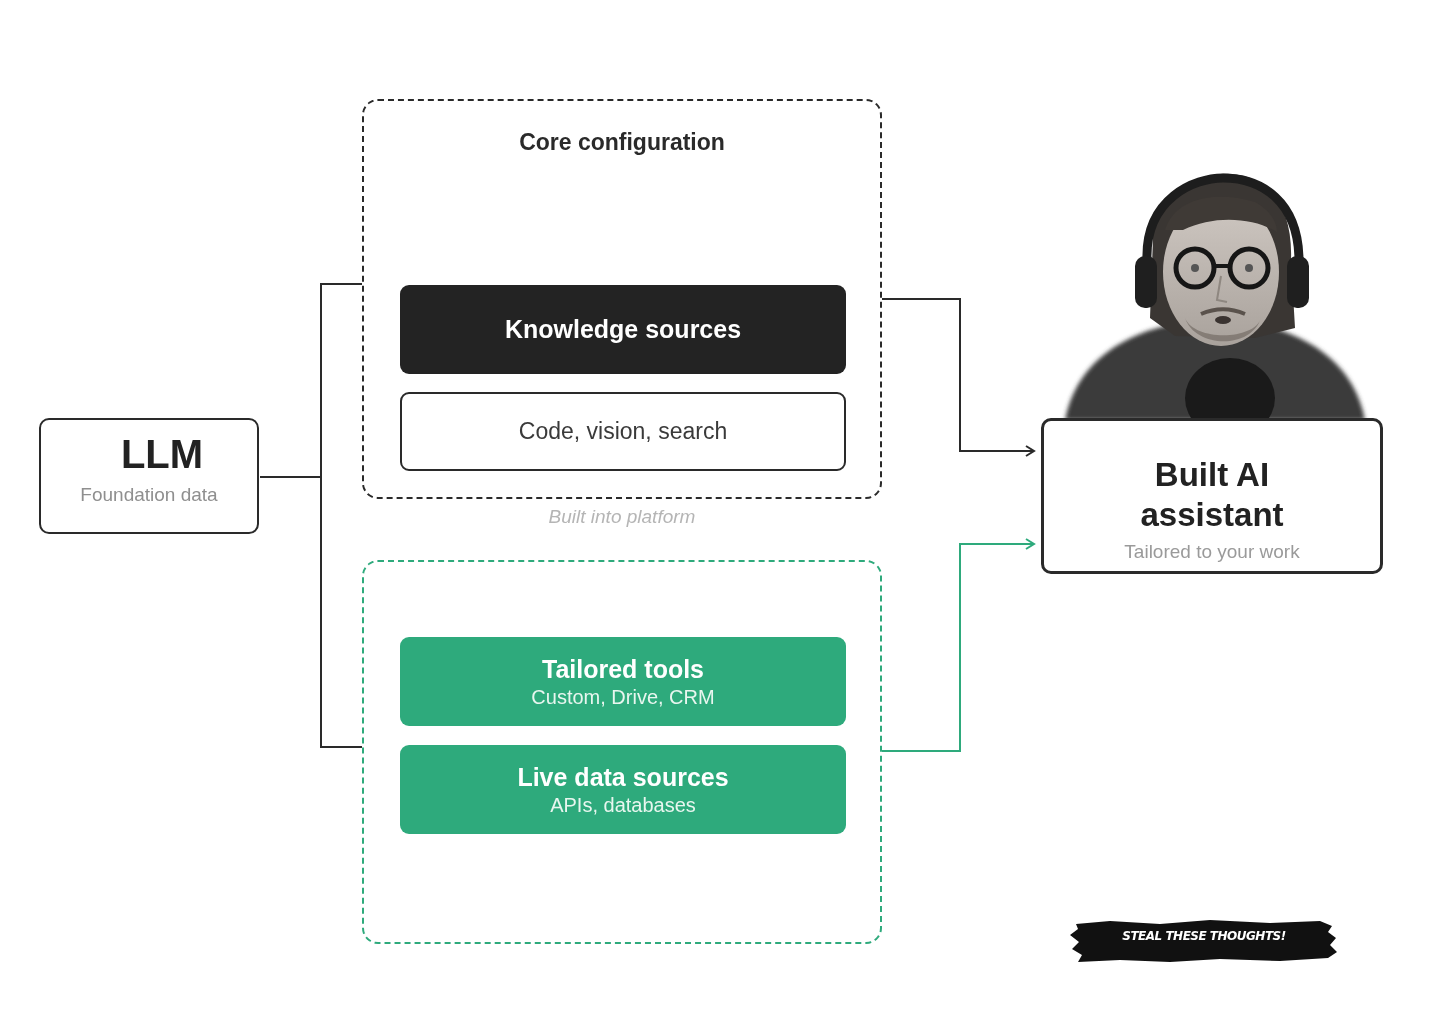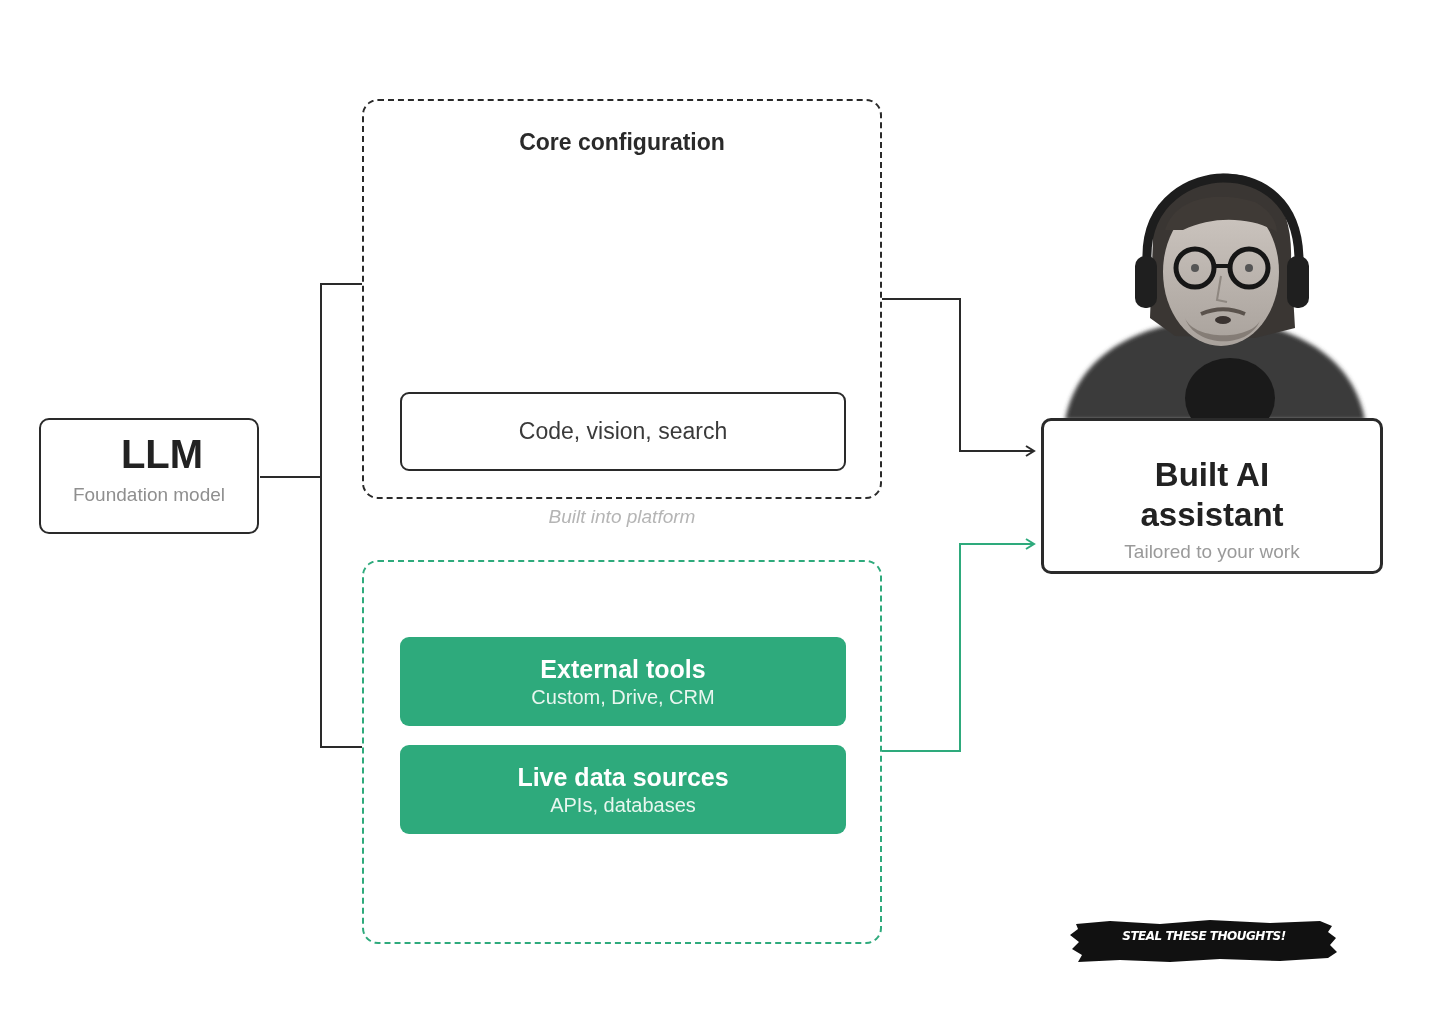--- a/index.html
+++ b/index.html
@@ -205,35 +205,38 @@
   <path d="M321,477 L321,284 L362,284" fill="none" stroke="#2a2a2a" stroke-width="2"></path>
   <path d="M321,477 L321,747 L362,747" fill="none" stroke="#2a2a2a" stroke-width="2"></path>
 
   <path d="M882,299 L960,299 L960,451 L1034,451" fill="none" stroke="#2a2a2a" stroke-width="2" marker-end="url(#arrow-dark)"></path>
 
   <path d="M882,751 L960,751 L960,544 L1034,544" fill="none" stroke="#2eaa7c" stroke-width="2" marker-end="url(#arrow-green)"></path>
 </svg>
 
 <div class="abs llm-box">
   <div class="llm-title">LLM</div>
-  <div class="llm-sub">Foundation model</div>
+  <div class="llm-sub">Foundation data</div>
 </div>
 
 <div class="abs group group-core">
   <div class="group-title">Core configuration</div>
+  <div class="card card-dark" style="top:184px;">
+    <div class="card-label">Knowledge sources</div>
+  </div>
   <div class="card card-outline-dark" style="top:291px;">
     <div class="card-label">Code, vision, search</div>
   </div>
 </div>
 
 <div class="abs caption">Built into platform</div>
 
 <div class="abs group group-mcp">
   <div class="card card-green" style="top:75px;">
-    <div class="card-label">External tools</div>
+    <div class="card-label">Tailored tools</div>
     <div class="card-sub">Custom, Drive, CRM</div>
   </div>
   <div class="card card-green" style="top:183px;">
     <div class="card-label">Live data sources</div>
     <div class="card-sub">APIs, databases</div>
   </div>
 </div>
 
 <div class="abs webcam">
   <svg viewBox="0 0 320 252">

